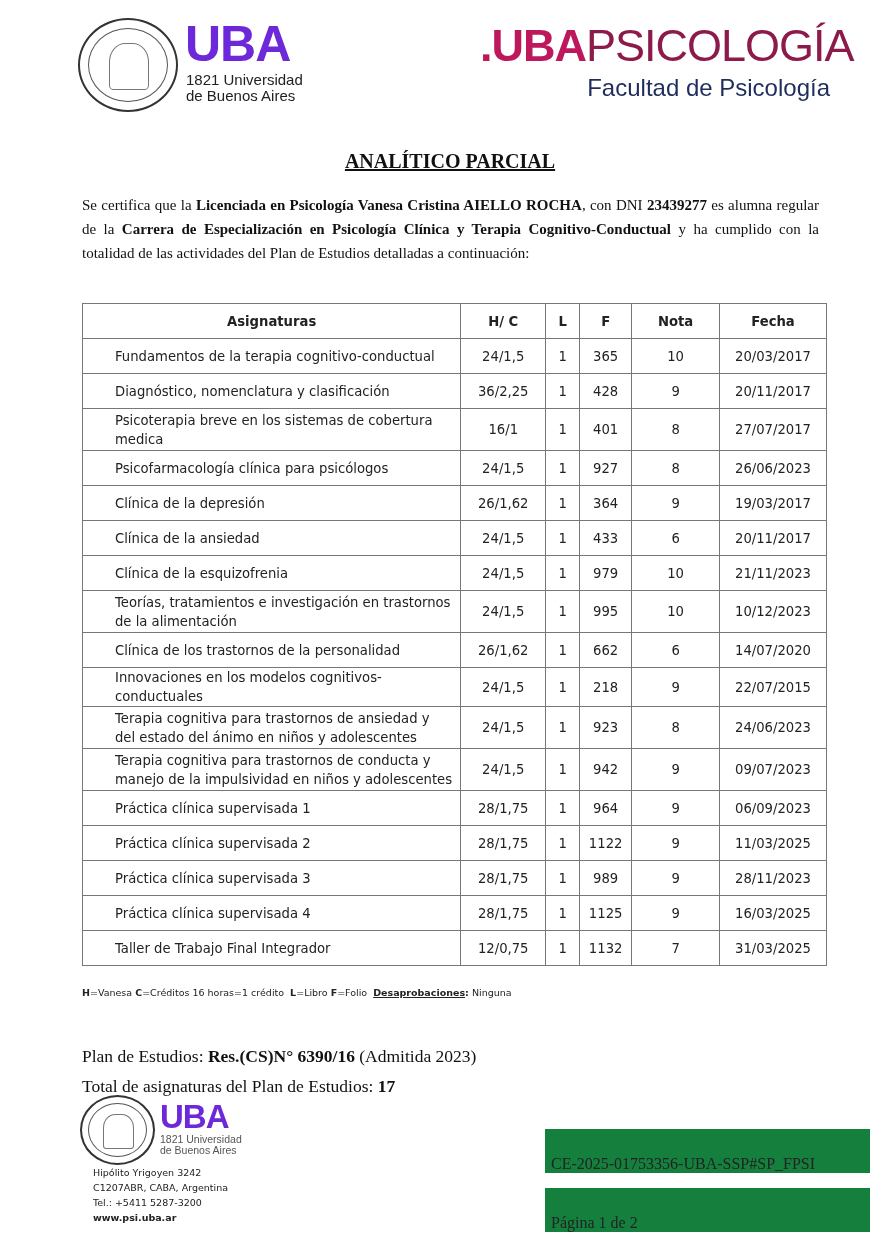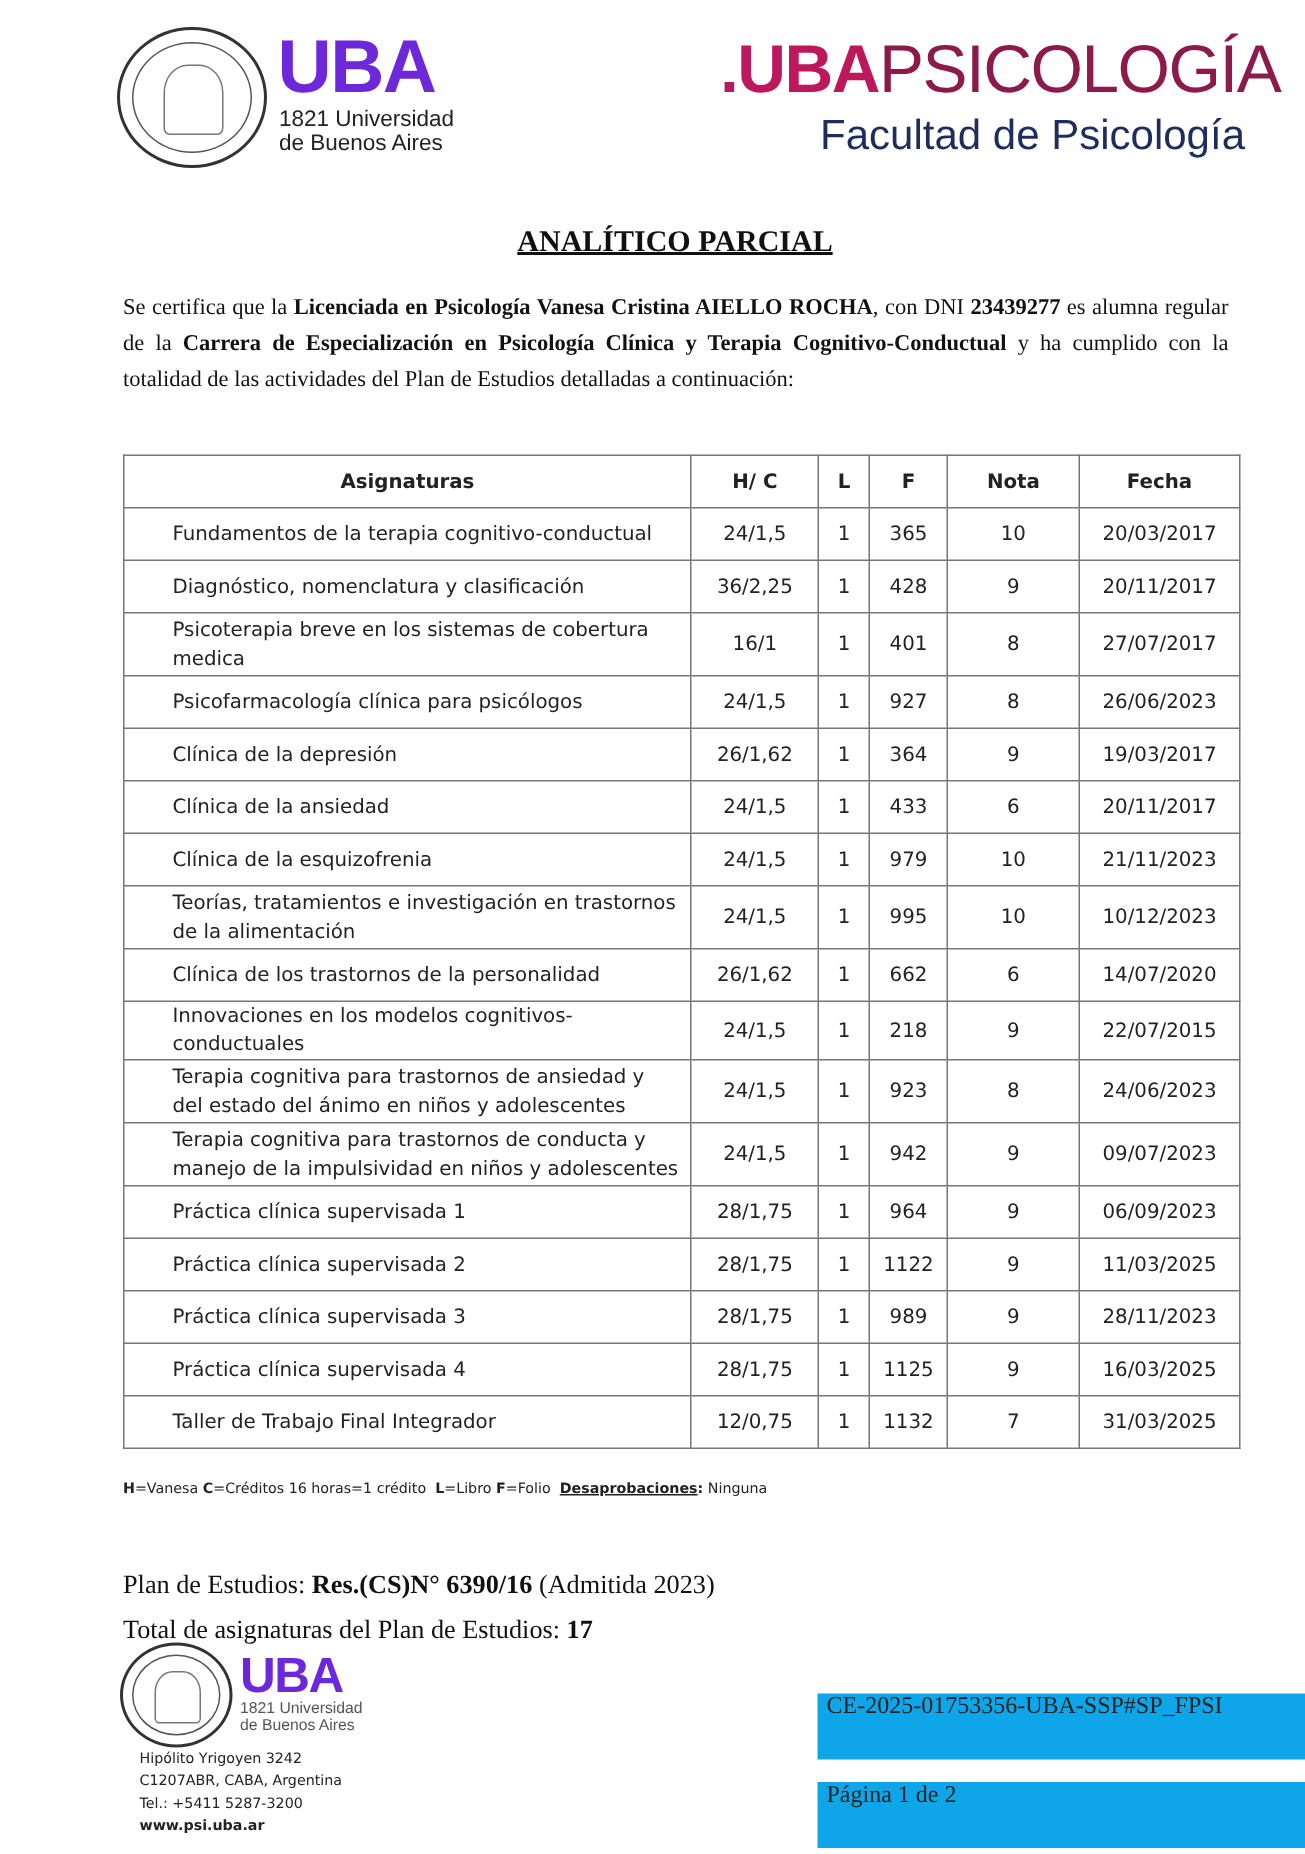--- a/index.html
+++ b/index.html
@@ -8,42 +8,42 @@
 
   
   .seal { position:absolute; border-radius:50%; border:2px solid #333; background:#fff; box-sizing:border-box; }
   .seal .ring { position:absolute; inset:8px; border-radius:50%; border:1px solid #555; }
   .seal .fig { position:absolute; left:30%; top:25%; width:40%; height:50%; border:1px solid #777; border-radius:40% 40% 10% 10%; }
   .uba-big { font-family:"Liberation Sans", sans-serif; font-weight:bold; color:#6d28d9; letter-spacing:-1px; }
   .uba-sub { font-family:"Liberation Sans", sans-serif; color:#222; line-height:1.05; }
 
   .psi-uba { font-family:"Liberation Sans", sans-serif; font-weight:bold; color:#be185d; font-size:45px; letter-spacing:-1px; }
   .psi-word { font-family:"Liberation Sans", sans-serif; color:#8c1a4a; font-size:45px; letter-spacing:-1px; }
-  .psi-fac { font-family:"Liberation Sans", sans-serif; color:#1f2d5c; font-size:28px; }
+  .psi-fac { font-family:"Liberation Sans", sans-serif; color:#1f2d5c; font-size:24px; }
 
   .title { font-family:"Liberation Serif", serif; font-weight:bold; font-size:20px; text-decoration:underline; text-align:center; }
   .para { font-family:"Liberation Serif", serif; font-size:15px; line-height:24px; text-align:justify; text-align-last:left; }
   .para b { font-weight:bold; }
 
   table.grades { position:absolute; left:82px; top:303px; width:745px; border-collapse:collapse; font-family:"DejaVu Sans", sans-serif; font-size:13.2px; color:#222; }
   table.grades th, table.grades td { border:1px solid #777; padding:0 8px; }
   table.grades th { font-weight:bold; text-align:center; height:34px; }
   table.grades td { text-align:center; line-height:19px; }
   table.grades td.subj { text-align:left;padding-left:32px; }
   table.grades tr.r1 td { height:34px; }
   table.grades tr.r2 td { height:41px; }
 
   .legend { font-family:"DejaVu Sans", sans-serif; font-size:9.5px; color:#222; }
   .legend u { font-weight:bold; }
 
   .plan { font-family:"Liberation Serif", serif; font-size:17.5px; }
 
   .foot-addr { font-family:"DejaVu Sans", sans-serif; font-size:9.5px; color:#222; line-height:15px; }
 
-  .gde-box { position:absolute; background:#0ea5e9; font-family:"Liberation Serif", serif; font-size:16px; color:#222; box-sizing:border-box; padding-left:6px; display:flex; align-items:flex-start; }
+  .gde-box { position:absolute; background:#15803d; font-family:"Liberation Serif", serif; font-size:16px; color:#222; box-sizing:border-box; padding-left:6px; display:flex; align-items:flex-end; }
 </style>
 </head>
 <body>
 
 <div class="seal" style="left:78px;top:18px;width:100px;height:94px;">
   <div class="ring"></div>
     <div class="fig"></div>
 </div>
 <div class="abs uba-big" style="left:185px;top:18px;font-size:50px;line-height:52px;">UBA</div>
 <div class="abs uba-sub" style="left:186px;top:72px;font-size:15px;">

